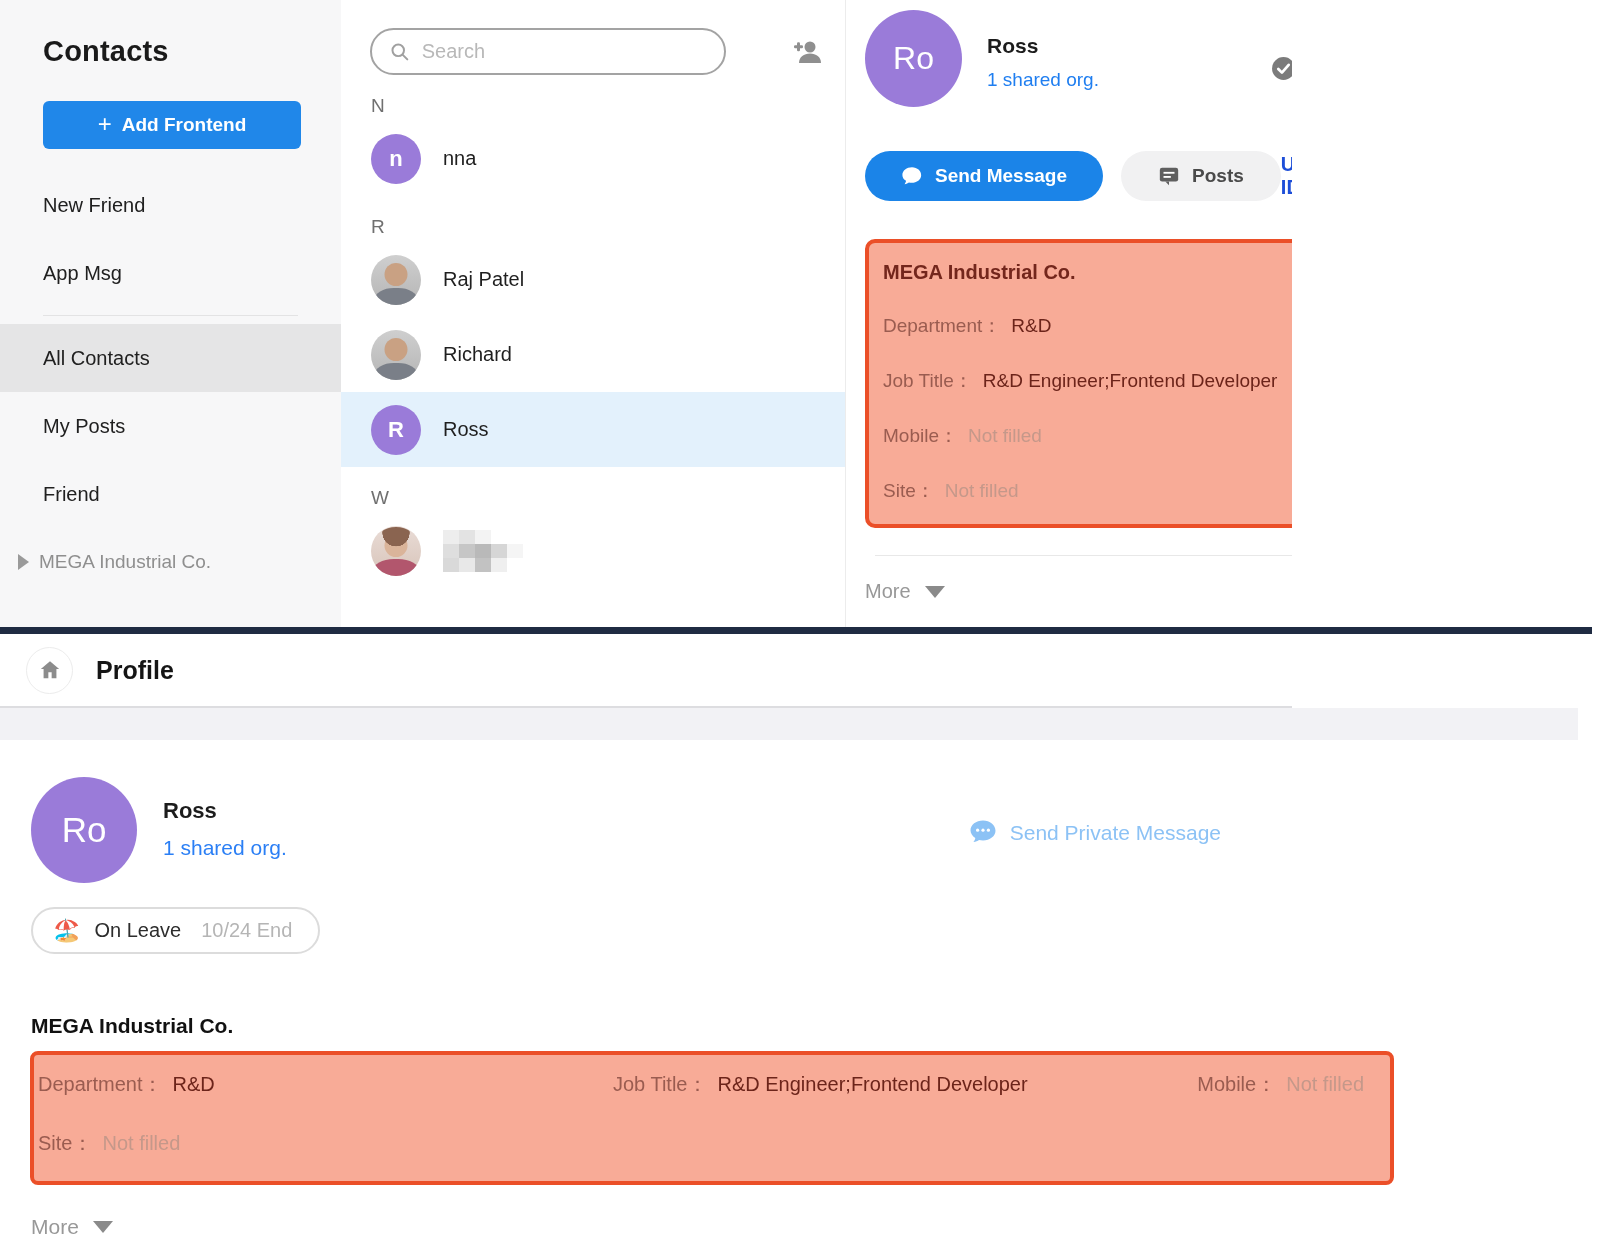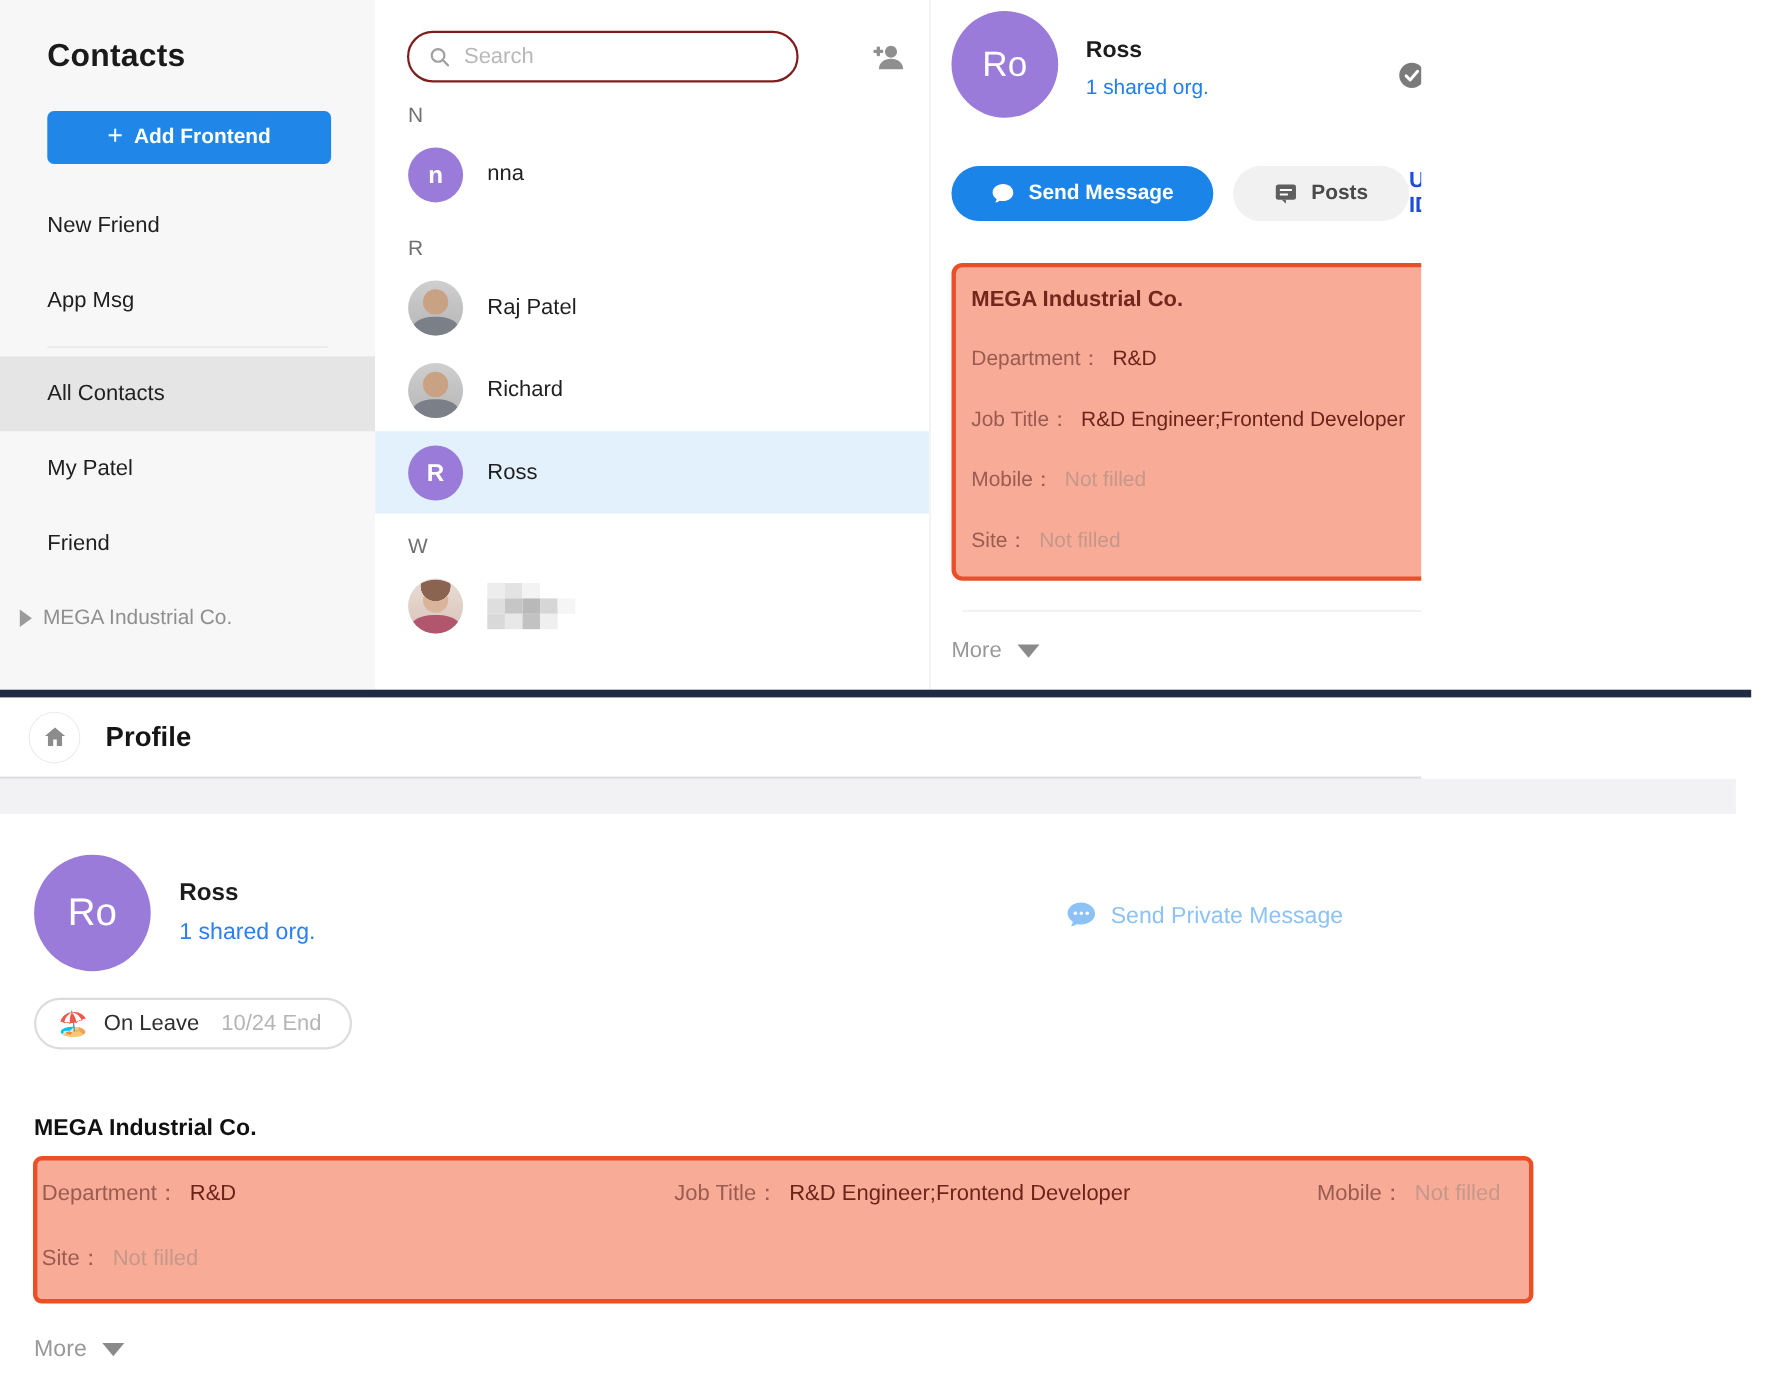--- a/index.html
+++ b/index.html
@@ -24,21 +24,21 @@
   .sb-item.selected { background:#e5e5e6; margin-left:-43px; padding-left:43px; margin-right:0; width:341px; }
   .sb-divider { height:1px; background:#e3e3e4; margin:8px 43px 8px 0; }
   .sb-org { margin-top:14px; margin-left:-25px; display:flex; align-items:center; gap:10px;
     font-size:19px; color:#8f8f8f; cursor:pointer; height:40px; }
   .caret-right { width:0; height:0; border-top:8px solid transparent; border-bottom:8px solid transparent;
     border-left:11px solid #9a9a9a; }
 
   
   .list-col { width:504px; background:#fff; flex:none; position:relative; overflow:hidden; }
   .search-row { display:flex; align-items:center; padding:28px 22px 0 29px; }
-  .search-box { width:356px; height:47px; border:2px solid #7f1d1d; border-radius:24px;
+  .search-box { width:356px; height:47px; border:2px solid #a3a3a3; border-radius:24px;
     display:flex; align-items:center; padding:0 18px; background:#fff; }
   .search-box input { border:none; outline:none; font-size:20px; color:#444; width:100%;
     margin-left:12px; font-family:inherit; background:transparent; }
   .search-box input::placeholder { color:#b8b8b8; }
   .addperson { margin-left:auto; cursor:pointer; display:flex; }
   .letter { padding-left:30px; margin-top:20px; font-size:19px; color:#707070; height:26px; }
   .c-row { height:75px; display:flex; align-items:center; padding-left:30px; cursor:pointer; }
   .c-row.selected { background:#e3f1fc; }
   .avatar { width:50px; height:50px; border-radius:50%; flex:none; display:flex;
     align-items:center; justify-content:center; color:#fff; }
@@ -155,21 +155,21 @@
           <span>New Friend</span>
         </div>
         <div class="sb-item">
           <span>App Msg</span>
         </div>
         <div class="sb-divider"></div>
         <div class="sb-item selected">
           <span>All Contacts</span>
         </div>
         <div class="sb-item">
-          <span>My Patel</span>
+          <span>My Posts</span>
         </div>
         <div class="sb-item">
           <span>Friend</span>
         </div>
         <div class="sb-org">
           <span class="caret-right"></span>
           <span>MEGA Industrial Co.</span>
         </div>
       </nav>
     </aside>

